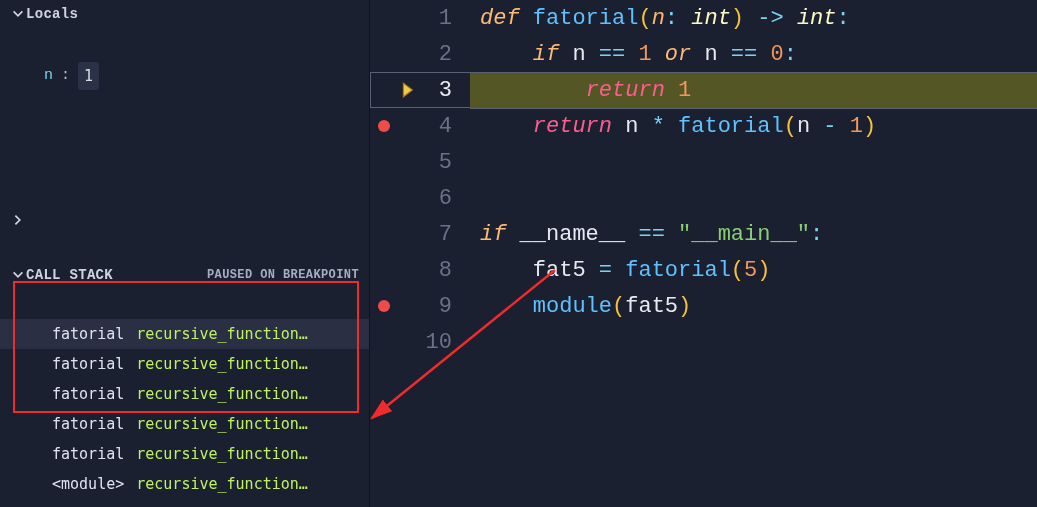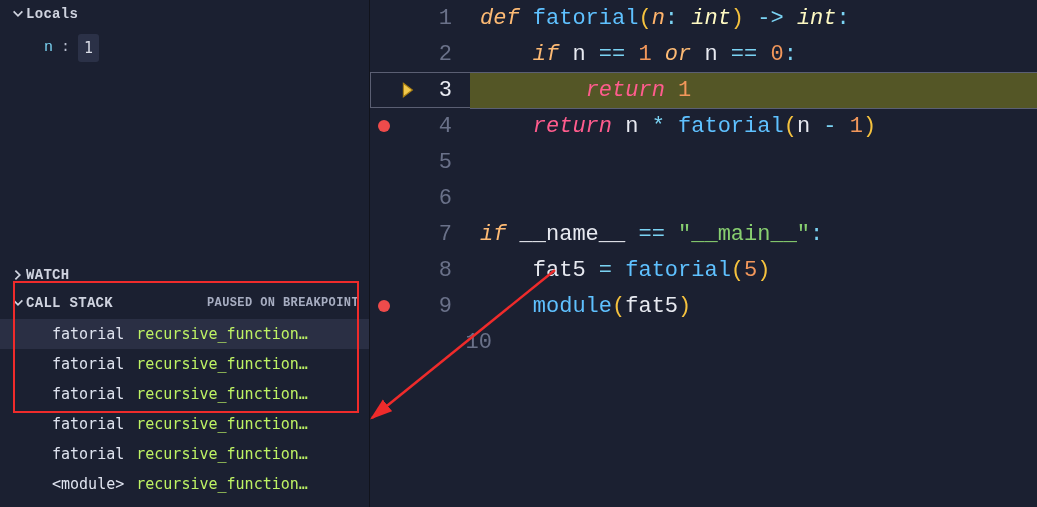--- a/index.html
+++ b/index.html
@@ -12,20 +12,21 @@
     position: relative;
   }
   .sidebar {
     width: 370px;
     height: 507px;
     background: #1b2031;
     border-right: 1px solid #11131c;
     display: flex;
     flex-direction: column;
     font-size: 15px;
+    gap: 28px;
   }
   .panel-header {
     display: flex;
     align-items: center;
     padding: 6px 10px;
     font-weight: 700;
     font-size: 14px;
     letter-spacing: .3px;
     color: #cfd3df;
     cursor: pointer;
@@ -117,21 +118,20 @@
     </div>
 
   <div class="spacer"></div>
 
   <div class="panel-header">
     <span class="chev">
       <svg viewBox="0 0 16 16">
           <path d="M5 3l5 5-5 5" fill="none" stroke="#cfd3df" stroke-width="2"></path>
         </svg>
     </span>
-    <span class="title">WATCH</span>
   </div>
 
   <div class="panel-header">
     <span class="chev">
       <svg viewBox="0 0 16 16">
           <path d="M3 5l5 5 5-5" fill="none" stroke="#cfd3df" stroke-width="2"></path>
         </svg>
     </span>
     <span class="title">CALL STACK</span>
     <span class="rhs">PAUSED ON BREAKPOINT</span>
@@ -226,21 +226,21 @@
         <div class="code"><span>    </span><span class="var">fat5</span><span class="op"> = </span><span class="fn">fatorial</span><span class="br">(</span><span class="num">5</span><span class="br">)</span></div>
       </div>
       <div class="line" style="position: absolute; top: 288px; left: 0px; right: 0px;">
         <div class="gutter-bp">
           <div class="bp"></div>
         </div>
         <div class="gutter-arrow"></div>
         <div class="gutter-num">9</div>
         <div class="code"><span>    </span><span class="fn">module</span><span class="br">(</span><span class="var">fat5</span><span class="br">)</span></div>
       </div>
-      <div class="line" style="position: absolute; top: 324px; left: 0px; right: 0px; margin-left: 40px;">
+      <div class="line" style="position: absolute; top: 324px; left: 0px; right: 0px;">
         <div class="gutter-bp"></div>
         <div class="gutter-arrow"></div>
         <div class="gutter-num">10</div>
         <div class="code"></div>
       </div>
     </div>
 </div>
 
 <svg class="overlay" width="1037" height="507">
   <defs>

